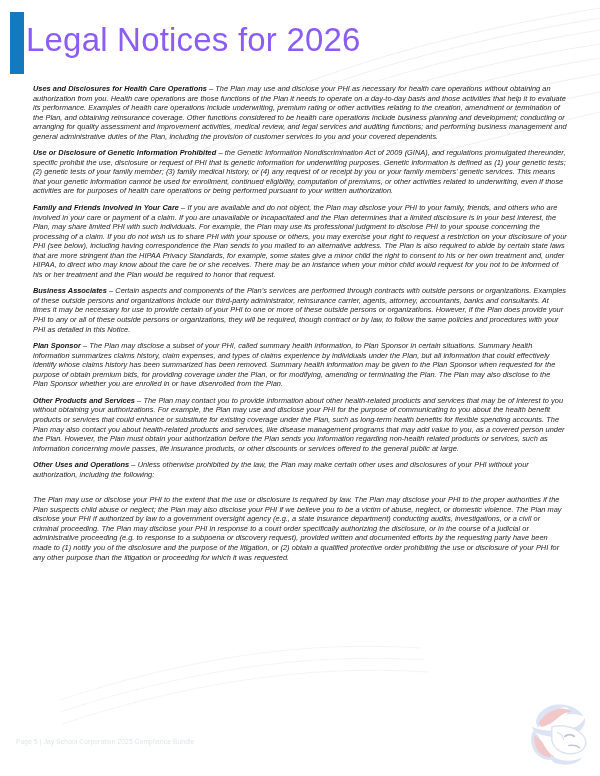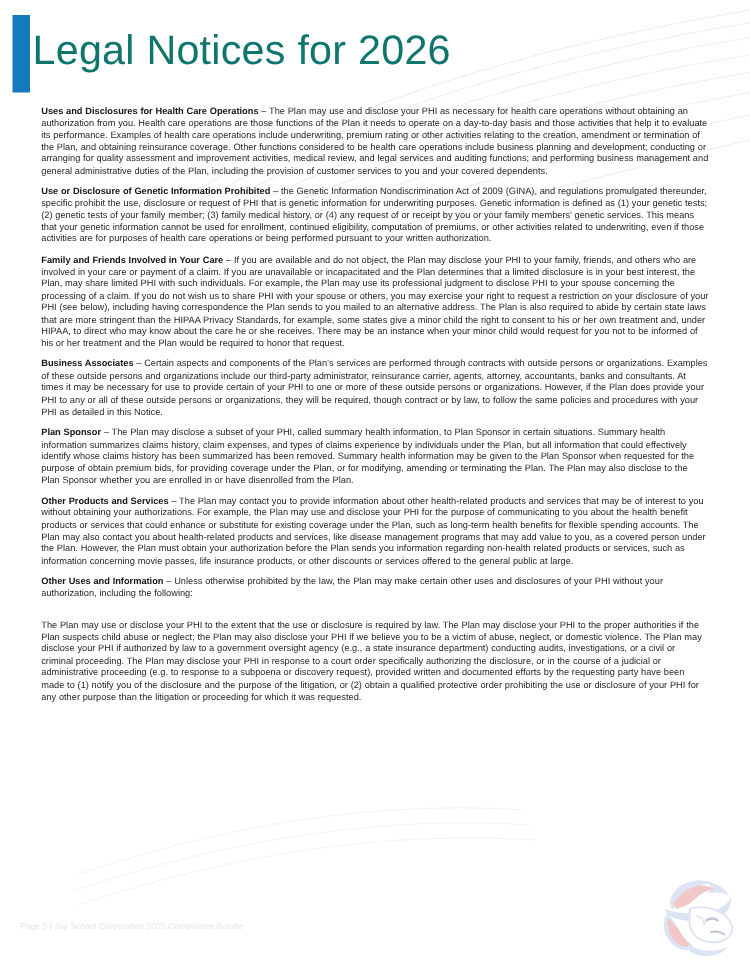--- a/index.html
+++ b/index.html
@@ -36,40 +36,41 @@
     background: #1479BE;
     z-index: 2;
   }
   .page-title {
     position: absolute;
     left: 26px;
     top: 19px;
     font-size: 33px;
     font-weight: 300;
     letter-spacing: 0.2px;
-    color: #0f766e;
+    color: #8b5cf6;
     line-height: 42px;
     white-space: nowrap;
     z-index: 2;
     font-family: "Liberation Sans", sans-serif;
   }
   .body-area {
     position: absolute;
     left: 33px;
     top: 84px;
     width: 534px;
     z-index: 2;
   }
   .para {
     font-size: 7.4px;
     line-height: 9.55px;
     color: #231f20;
     text-align: left;
     margin: 0 0 7px 0;
     word-spacing: 0.15px;
+    font-style: italic;
   }
   .para:last-child { margin-bottom: 0; margin-top: 16px; }
   .para b {
     font-weight: bold;
     color: #161415;
   }
   .footer-text {
     position: absolute;
     left: 16px;
     top: 738px;
@@ -122,21 +123,21 @@
     <p class="para"><b>Use or Disclosure of Genetic Information Prohibited</b><span> – </span><span>the Genetic Information Nondiscrimination Act of 2009 (GINA), and regulations promulgated thereunder, specific prohibit the use, disclosure or request of PHI that is genetic information for underwriting purposes. Genetic information is defined as (1) your genetic tests; (2) genetic tests of your family member; (3) family medical history, or (4) any request of or receipt by you or your family members’ genetic services. This means that your genetic information cannot be used for enrollment, continued eligibility, computation of premiums, or other activities related to underwriting, even if those activities are for purposes of health care operations or being performed pursuant to your written authorization.</span></p>
 
     <p class="para"><b>Family and Friends Involved in Your Care</b><span> – </span><span>If you are available and do not object, the Plan may disclose your PHI to your family, friends, and others who are involved in your care or payment of a claim.  If you are unavailable or incapacitated and the Plan determines that a limited disclosure is in your best interest, the Plan, may share limited PHI with such individuals.  For example, the Plan may use its professional judgment to disclose PHI to your spouse concerning the processing of a claim.  If you do not wish us to share PHI with your spouse or others, you may exercise your right to request a restriction on your disclosure of your PHI (see below), including having correspondence the Plan sends to you mailed to an alternative address.  The Plan is also required to abide by certain state laws that are more stringent than the HIPAA Privacy Standards, for example, some states give a minor child the right to consent to his or her own treatment and, under HIPAA, to direct who may know about the care he or she receives.  There may be an instance when your minor child would request for you not to be informed of his or her treatment and the Plan would be required to honor that request.</span></p>
 
     <p class="para"><b>Business Associates</b><span> – </span><span>Certain aspects and components of the Plan’s services are performed through contracts with outside persons or organizations.  Examples of these outside persons and organizations include our third-party administrator, reinsurance carrier, agents, attorney, accountants, banks and consultants.  At times it may be necessary for use to provide certain of your PHI to one or more of these outside persons or organizations.  However, if the Plan does provide your PHI to any or all of these outside persons or organizations, they will be required, though contract or by law, to follow the same policies and procedures with your PHI as detailed in this Notice.</span></p>
 
     <p class="para"><b>Plan Sponsor</b><span> – </span><span>The Plan may disclose a subset of your PHI, called summary health information, to Plan Sponsor in certain situations.  Summary health information summarizes claims history, claim expenses, and types of claims experience by individuals under the Plan, but all information that could effectively identify whose claims history has been summarized has been removed.  Summary health information may be given to the Plan Sponsor when requested for the purpose of obtain premium bids, for providing coverage under the Plan, or for modifying, amending or terminating the Plan.  The Plan may also disclose to the Plan  Sponsor whether you are enrolled in or have disenrolled from the Plan.</span></p>
 
     <p class="para"><b>Other Products and Services</b><span> – </span><span>The Plan may contact you to provide information about other health-related products and services that may be of interest to you without obtaining your authorizations.  For example, the Plan may use and disclose your PHI for the purpose of communicating to you about the health benefit products or services that could enhance or substitute for existing coverage under the Plan, such as long-term health benefits for flexible spending accounts.  The Plan may also contact you about health-related products and services, like disease management programs that may add value to you, as a covered person under the Plan.  However, the Plan must obtain your authorization before the Plan sends you information regarding non-health related products or services, such as information concerning movie passes, life insurance products, or other discounts or services offered to the general public at large.</span></p>
 
-    <p class="para"><b>Other Uses and Information</b><span> – </span><span>Unless otherwise prohibited by the law, the Plan may make certain other uses and disclosures of your PHI without your authorization, including the following:</span></p>
+    <p class="para"><b>Other Uses and Operations</b><span> – </span><span>Unless otherwise prohibited by the law, the Plan may make certain other uses and disclosures of your PHI without your authorization, including the following:</span></p>
 
     <p class="para"><span>The Plan may use or disclose your PHI to the extent that the use or disclosure is required by law. The Plan may disclose your PHI to the proper authorities if the Plan suspects child abuse or neglect; the Plan may also disclose your PHI if we believe you to be a victim of abuse, neglect, or domestic violence. The Plan may disclose your PHI if authorized by law to a government oversight agency (e.g., a state insurance department) conducting audits, investigations, or a civil or criminal proceeding. The Plan may disclose your PHI in response to a court order specifically authorizing the disclosure, or in the course of a judicial or administrative proceeding (e.g. to response to a subpoena or discovery request), provided written and documented efforts by the requesting party have been made to (1) notify you of the disclosure and the purpose of the litigation, or (2) obtain a qualified protective order prohibiting the use or disclosure of your PHI for any other purpose than the litigation or proceeding for which it was requested.</span></p>
   </div>
 
   <div class="footer-text">Page 5  |  Jay School Corporation 2025 Compliance Bundle</div>
 
   <svg class="mascot" viewBox="0 0 100 106">
 
     <path d="M12 36 C14 20, 32 8, 52 10 C66 11, 78 18, 84 28 C76 24, 66 23, 58 26 C64 18, 62 14, 56 14 C48 14, 40 20, 34 28 C28 36, 22 42, 14 44 Z" fill="#8fa6d8"></path>
     <path d="M16 38 C22 28, 34 18, 48 16 C56 15, 62 17, 66 21 C58 21, 50 25, 44 31 C38 37, 30 42, 20 44 Z" fill="#d24a4a"></path>

